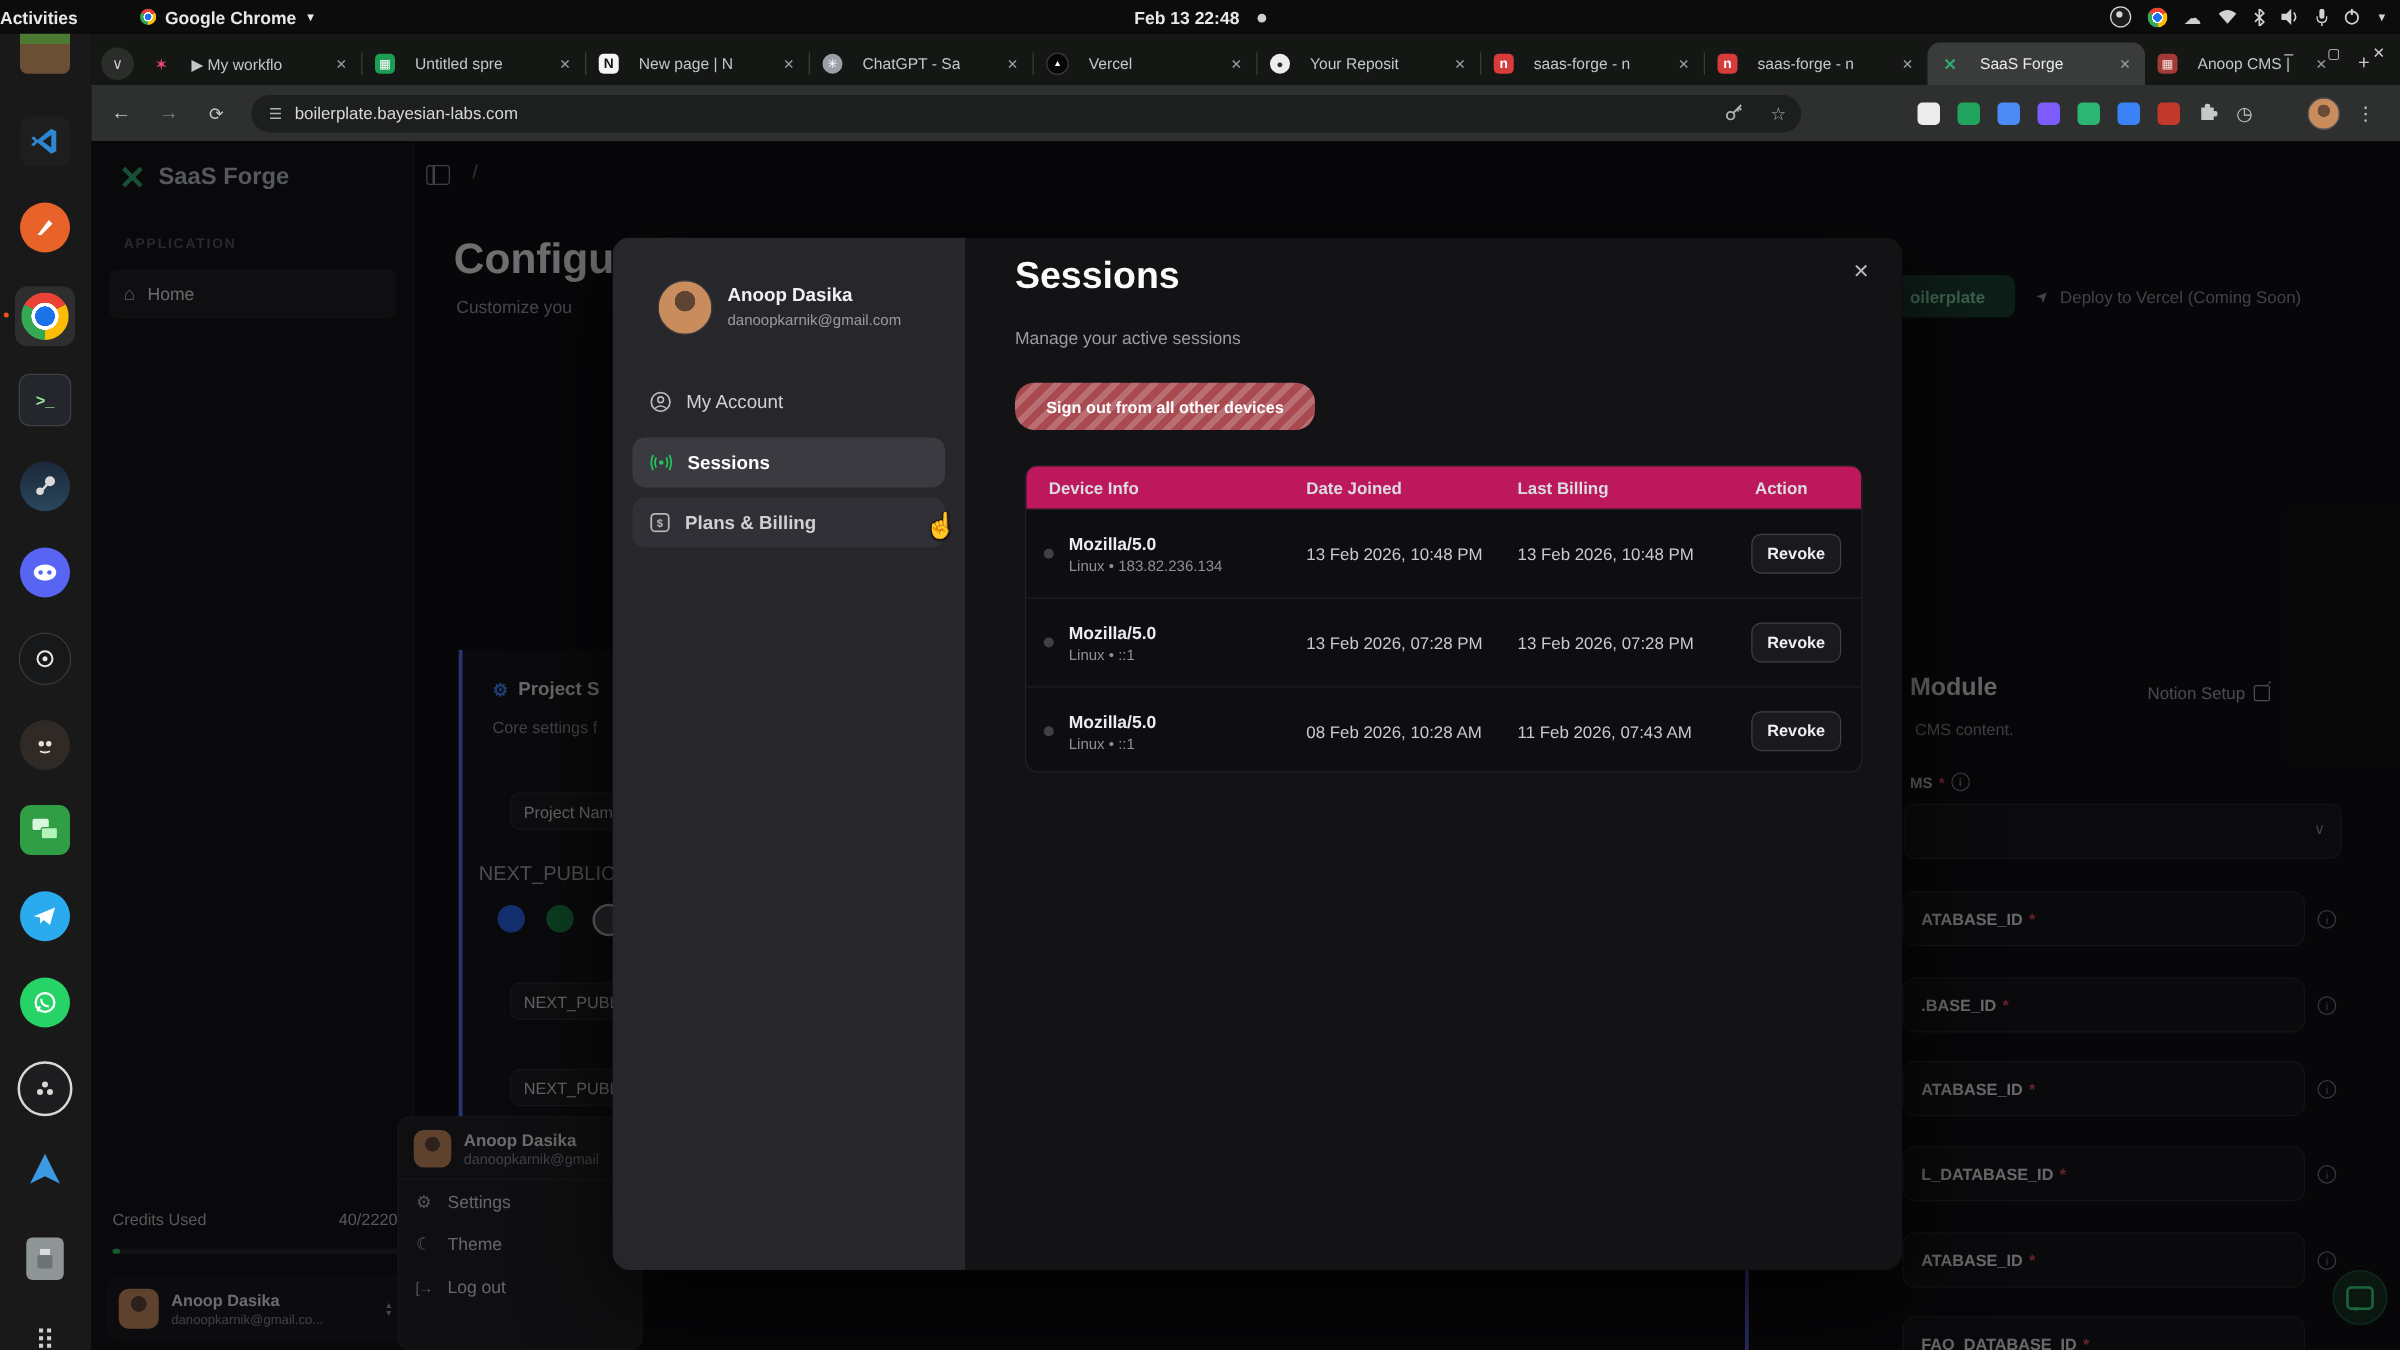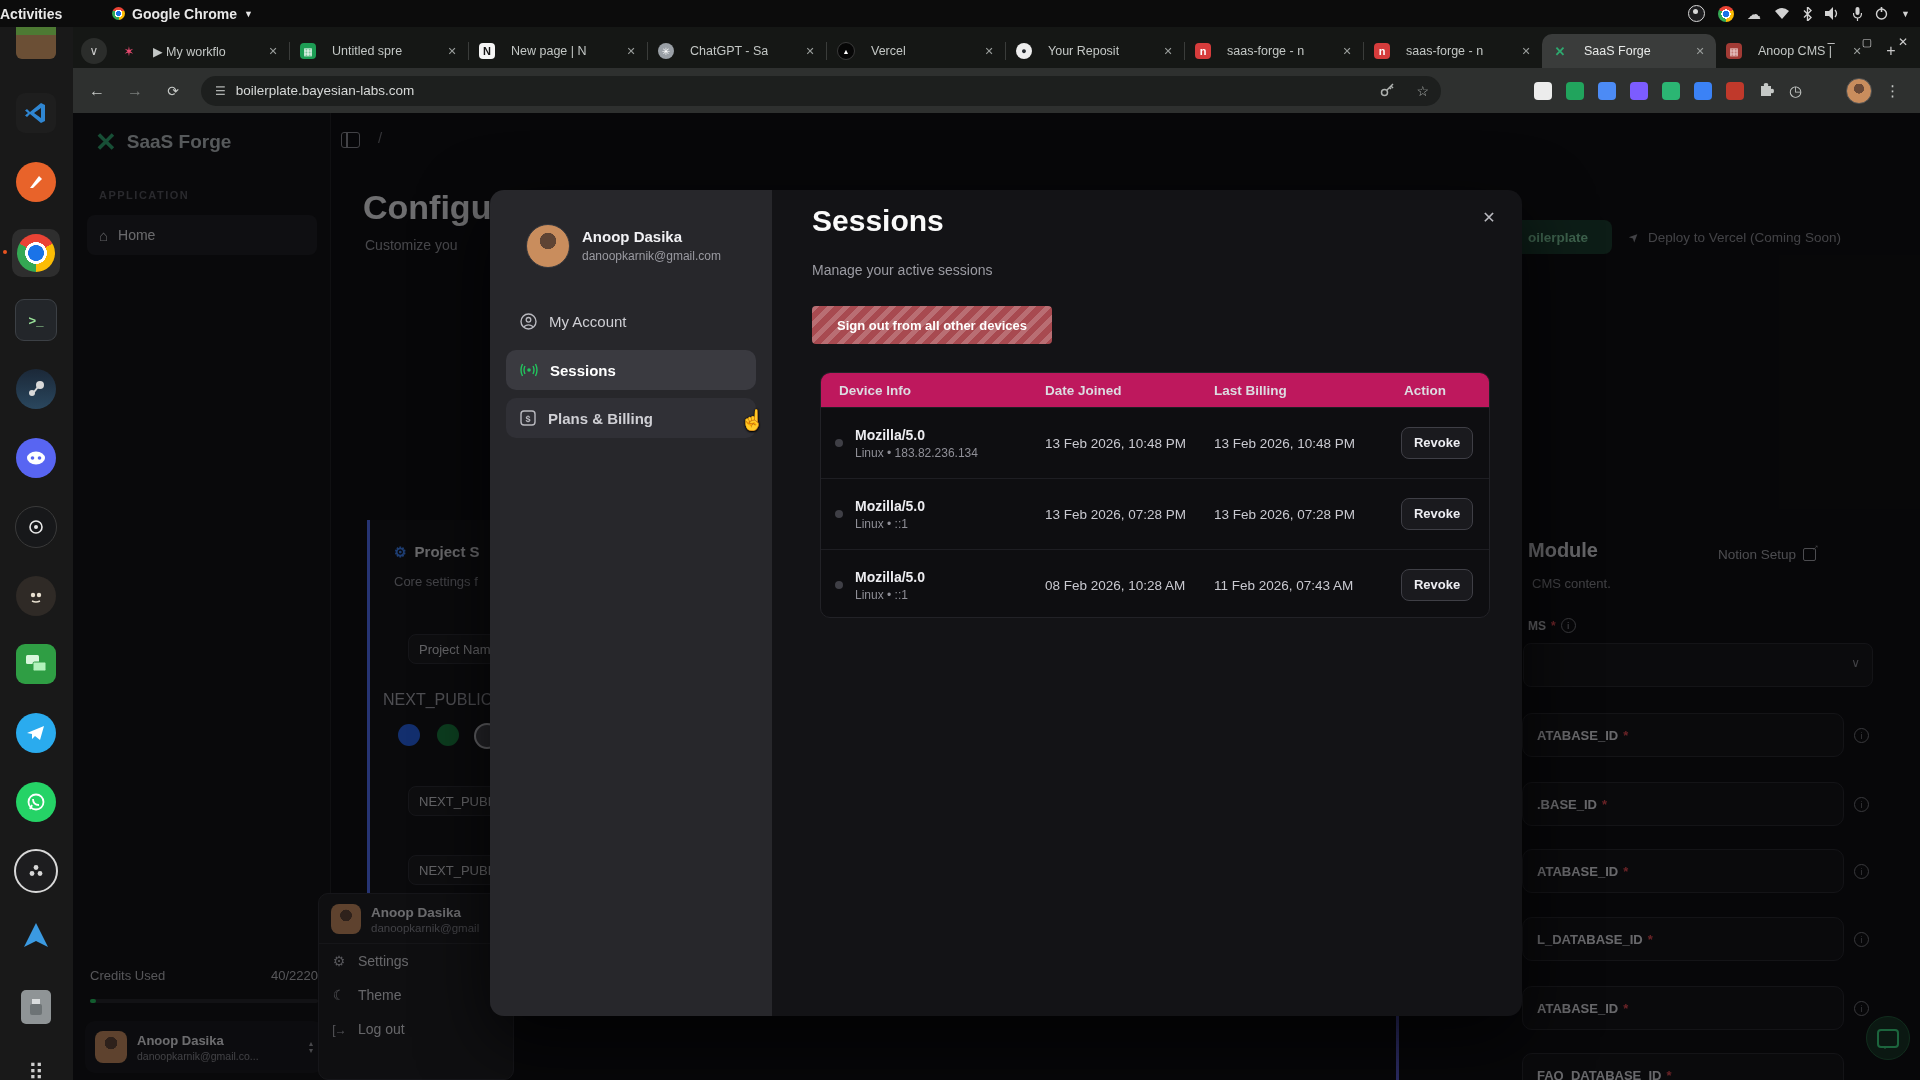--- a/index.html
+++ b/index.html
@@ -170,21 +170,21 @@
   .mitem{position:absolute;left:16px;width:250px;height:40px;border-radius:10px;display:flex;align-items:center;gap:12px;
     padding-left:14px;box-sizing:border-box;color:#cfcfd4;font-size:15px;}
   .mitem.sel{background:#3a3a40;color:#ffffff;font-weight:bold;}
   .mitem.hov{background:#303036;font-weight:bold;}
   .handcur{position:absolute;left:250px;top:218px;font-size:20px;color:#fff;text-shadow:0 0 2px #000, 0 1px 2px #000;z-index:60;}
   .handcur:before{content:"\261D";}
   #mclose{position:absolute;right:22px;top:16px;color:#b8b8be;font-size:16px;width:22px;height:22px;display:grid;place-items:center;}
   #mclose:before{content:"\2715";}
   #mttl{position:absolute;left:40px;top:14px;font-size:30px;font-weight:800;color:#fafafa;}
   #msub{position:absolute;left:40px;top:72px;font-size:14px;color:#9b9ba2;}
-  #signout{position:absolute;left:40px;top:116px;width:240px;height:38px;border-radius:4px;background:#a84a50;
+  #signout{position:absolute;left:40px;top:116px;width:240px;height:38px;border-radius:16px;background:#a84a50;
     background-image:repeating-linear-gradient(135deg,rgba(255,255,255,0.20) 0 5px,rgba(255,255,255,0) 5px 11px);
     color:#fff;font-size:13px;font-weight:bold;display:grid;place-items:center;}
   #stable{position:absolute;left:48px;top:182px;width:670px;height:246px;border-radius:10px;overflow:hidden;
     background:#0e0e11;border:1px solid #222227;box-sizing:border-box;}
   .thead{display:grid;grid-template-columns:224px 169px 169px 1fr;height:34px;background:#be185d;align-items:center;
     color:#dcdce1;font-size:13.5px;font-weight:bold;}
   .thead .c1{padding-left:18px;}
   .thead .c4{text-align:center;padding-right:22px;}
   .trow{display:grid;grid-template-columns:224px 169px 169px 1fr;height:70px;align-items:center;border-top:1px solid #1e1e23;}
   .devcell{display:flex;align-items:center;gap:12px;padding-left:14px;}
@@ -200,20 +200,23 @@
 <body>
 
 <div id="screen">
 
   <header id="topbar">
     <span id="activities">Activities</span>
     <span id="focusapp">
       <span class="chromeball" style="width:13px;height:13px;"></span>
       <span>Google Chrome</span>
       <span style="font-size:9px;">▼</span>
+    </span>
+    <span id="clockwrap">
+      <span id="clock">Feb 13 22:48</span><span class="recdot"></span>
     </span>
     <span id="sysicons">
       <span class="obsball"></span>
       <span class="chromeball"></span>
       <span class="glyph g-cloud"></span>
       <svg class="sysg" width="16" height="13" viewBox="0 0 16 13">
           <path d="M8 12 L1 4 Q8 -2 15 4 Z" fill="#d2d2d2"></path>
         </svg>
       <svg class="sysg" width="9" height="14" viewBox="0 0 9 14">
           <path d="M4.5 0 L8 3.5 L1 10.5 M4.5 14 L8 10.5 L1 3.5 M4.5 0 V14" stroke="#d2d2d2" stroke-width="1.4" fill="none"></path>

